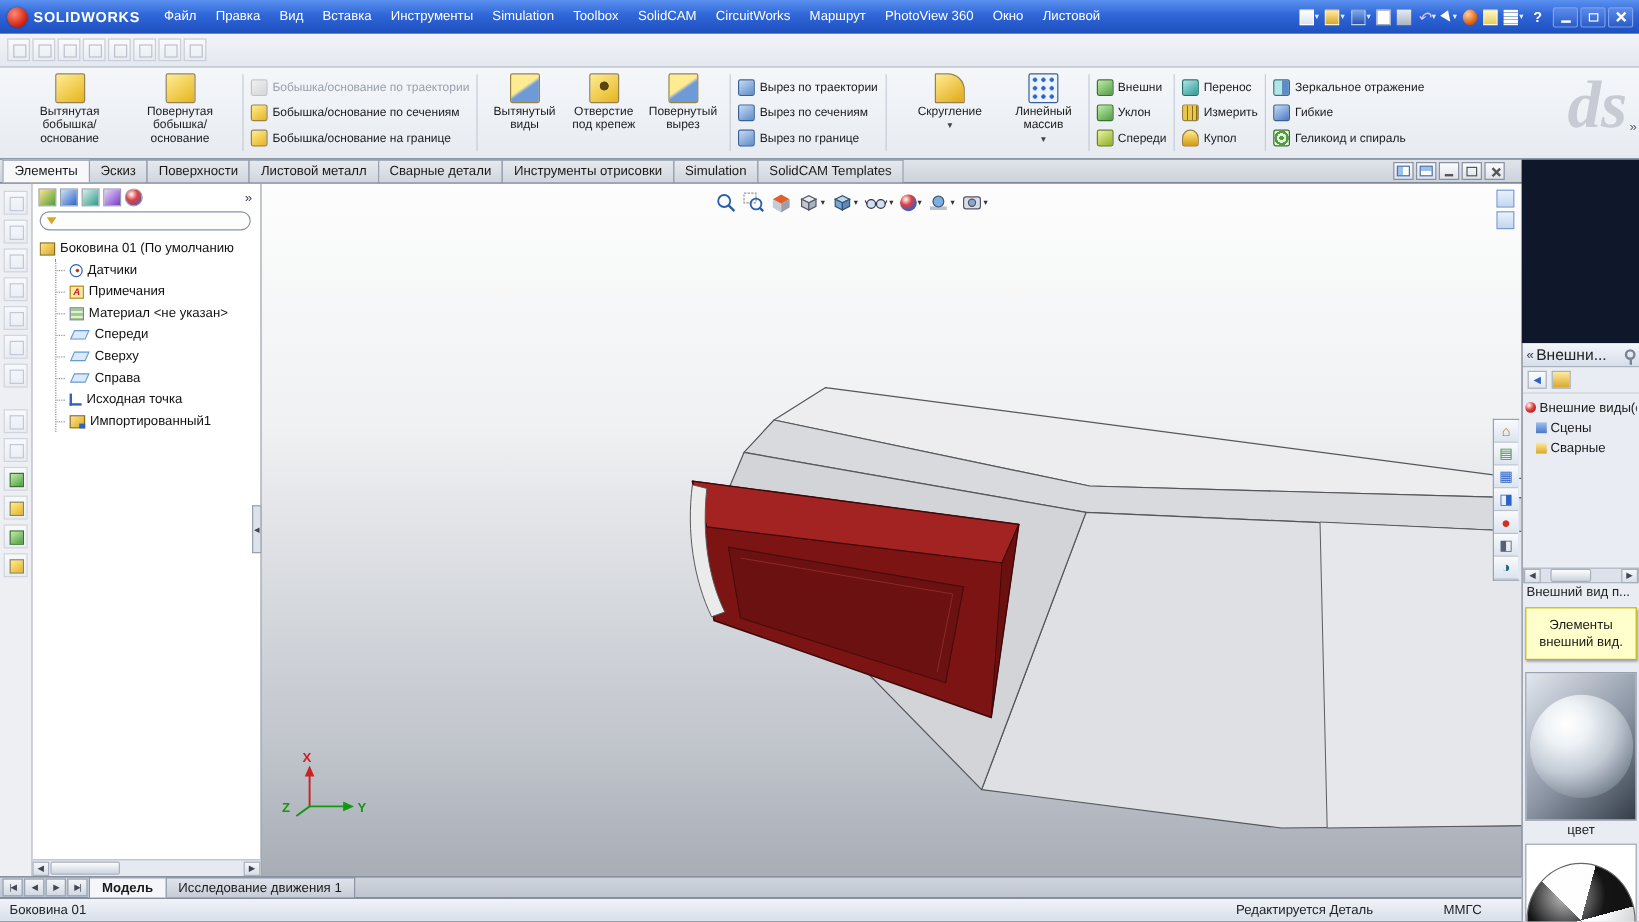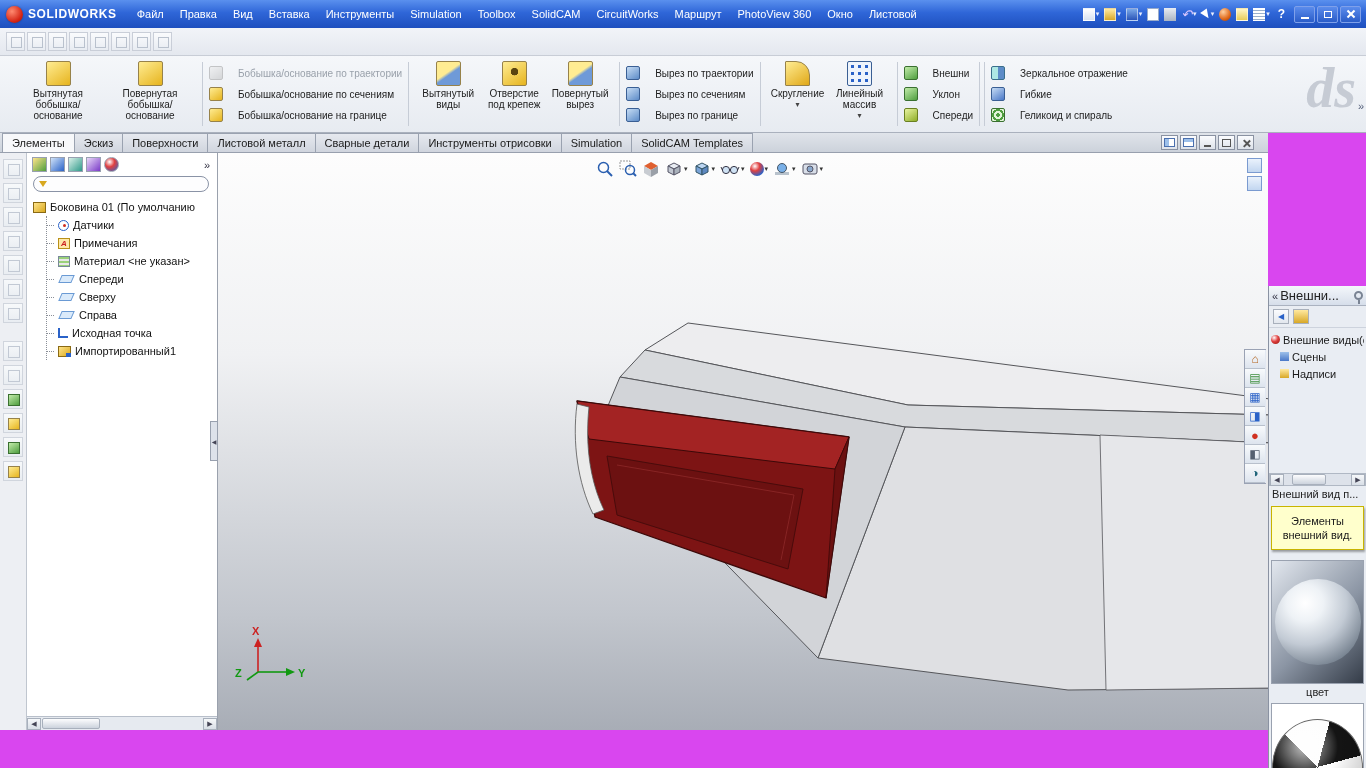--- a/index.html
+++ b/index.html
@@ -1,17 +1,17 @@
 <!DOCTYPE html>
 <html><head>
 <meta charset="utf-8">
 <style>
 *{margin:0;padding:0;box-sizing:border-box;font-family:"Liberation Sans",sans-serif;}
 html,body{width:1366px;height:768px;overflow:hidden;background:#cfd4dc;}
-#app{position:relative;width:1366px;height:768px;font-size:11px;color:#1a1a1a;background:#d946ef;}
+#app{position:relative;width:1366px;height:768px;font-size:11px;color:#1a1a1a;background:#0f172a;}
 
 
 #titlebar{position:absolute;top:0;left:0;width:1366px;height:28px;display:flex;align-items:center;color:#fff;
   background:linear-gradient(180deg,#5a90ee 0%,#2f66d8 45%,#1e4fbe 100%);}
 .logo{display:flex;align-items:center;gap:5px;padding:0 12px 0 6px;}
 .logo-mark{width:17px;height:17px;border-radius:50%;background:radial-gradient(circle at 35% 32%,#ff8a70,#d42414 65%,#8e1208);box-shadow:0 0 2px rgba(0,0,0,.4);}
 .logo-text{font-weight:bold;font-size:12px;letter-spacing:.6px;}
 .menus{display:flex;align-items:center;}
 .menu{padding:4px 8px;font-size:11px;cursor:default;}
 .qicons{margin-left:auto;display:flex;align-items:center;gap:1px;padding-right:4px;}
@@ -43,24 +43,24 @@
 #quickbar{position:absolute;top:28px;left:0;width:1366px;height:28px;background:linear-gradient(#f2f4f8,#e4e8ef);border-bottom:1px solid #c8cdd6;display:flex;align-items:center;padding-left:6px;gap:2px;}
 .qb-ic{width:19px;height:19px;border:1px solid #c9ced8;background:linear-gradient(#fafbfd,#e8ecf2);position:relative;}
 .qb-ic::after{content:"";position:absolute;left:4px;top:4px;width:9px;height:9px;border:1px solid #b9c1cd;}
 
 
 #ribbon{position:absolute;top:56px;left:0;width:1366px;height:77px;background:linear-gradient(#f5f7fa,#e7ebf1);border-bottom:1px solid #aab1bd;display:flex;align-items:stretch;padding:2px 2px 2px 8px;}
 .rb-group{display:flex;align-items:flex-start;padding:1px 4px;}
 .rb-sep{width:1px;background:#c6ccd6;margin:4px 2px;}
 .rb-item.large{display:flex;flex-direction:column;align-items:center;text-align:center;width:92px;padding-top:2px;cursor:default;}
 .rb-item.large.narrow{width:66px;}
-.rb-item.large.slim{width:62px;}
+.rb-item.large.slim{width:62px;margin-left:16px;}
 .rlabel{font-size:10px;line-height:11px;margin-top:2px;color:#1c1c1c;}
 .rb-col{display:flex;flex-direction:column;justify-content:center;gap:3px;padding:2px 4px;}
-.rb-row{display:flex;align-items:center;gap:15px;height:18px;white-space:nowrap;font-size:10px;cursor:default;}
+.rb-row{display:flex;align-items:center;gap:4px;height:18px;white-space:nowrap;font-size:10px;cursor:default;}
 .rb-row.disabled .rlabel-s{color:#9aa1ab;}
 .rb-row.disabled i{opacity:.45;filter:grayscale(.8);}
 .rlabel-s{font-size:10px;color:#1c1c1c;}
 .ric{width:25px;height:25px;border:1px solid #97824a;border-radius:2px;display:inline-block;}
 .ric-s{width:14px;height:14px;border:1px solid #97824a;border-radius:2px;display:inline-block;flex:none;}
 .ric-gold{background:linear-gradient(145deg,#ffec92,#e6b41e);}
 .ric-gray{background:linear-gradient(145deg,#ececec,#b2b2b2);border-color:#8a8a8a;}
 .ric-goldblue{background:linear-gradient(145deg,#ffec92 45%,#6f9ad8 55%);}
 .ric-hole{background:radial-gradient(circle at 50% 42%,#5a4410 3.5px,transparent 4px),linear-gradient(145deg,#ffec92,#e6b41e);}
 .ric-blue{background:linear-gradient(145deg,#c6dcf4,#5d8cc8);border-color:#3a5f94;}
@@ -364,20 +364,34 @@
       <div class="rb-row">
         <i class="ric-s ric-green"></i>
         <span class="rlabel-s">Уклон</span>
       </div>
       <div class="rb-row">
         <i class="ric-s ric-shell"></i>
         <span class="rlabel-s">Спереди</span>
       </div>
     </div>
     <i class="rb-sep"></i>
+    <div class="rb-col">
+      <div class="rb-row">
+        <i class="ric-s ric-teal"></i>
+        <span class="rlabel-s">Перенос</span>
+      </div>
+      <div class="rb-row">
+        <i class="ric-s ric-ruler"></i>
+        <span class="rlabel-s">Измерить</span>
+      </div>
+      <div class="rb-row">
+        <i class="ric-s ric-dome"></i>
+        <span class="rlabel-s">Купол</span>
+      </div>
+    </div>
     <i class="rb-sep"></i>
     <div class="rb-col">
       <div class="rb-row">
         <i class="ric-s ric-mirror"></i>
         <span class="rlabel-s">Зеркальное отражение</span>
       </div>
       <div class="rb-row">
         <i class="ric-s ric-flexi"></i>
         <span class="rlabel-s">Гибкие</span>
       </div>
@@ -610,36 +624,51 @@
         <div class="tp-item">
           <i class="tpi tpi-ball"></i>
           <span>Внешние виды(с</span>
         </div>
         <div class="tp-item sub">
           <i class="tpi tpi-scene"></i>
           <span>Сцены</span>
         </div>
         <div class="tp-item sub">
           <i class="tpi tpi-decal"></i>
-          <span>Надписи</span>
+          <span>Сварные</span>
         </div>
       </div>
       <div class="tp-hscroll">
         <span class="sb-btn">◀</span>
         <span class="sb-thumb tp"></span>
         <span class="sb-btn">▶</span>
       </div>
       <div class="tp-selected">Внешний вид п...</div>
       <div class="tp-tooltip">Элементы внешний вид.</div>
       <div class="tp-swatch">
         <div class="ball-color"></div>
       </div>
       <div class="tp-caption">цвет</div>
       <div class="tp-swatch tex">
         <div class="ball-checker"></div>
       </div>
 
     </div>
   </div>
 
-
+  <div id="modeltabs">
+    <span class="mt-nav">|◀</span>
+    <span class="mt-nav">◀</span>
+    <span class="mt-nav">▶</span>
+    <span class="mt-nav">▶|</span>
+    <span class="mt-tab active">Модель</span>
+    <span class="mt-tab">Исследование движения 1</span>
+  </div>
+
+  <div id="statusbar">
+    <span class="st-doc">Боковина 01</span>
+    <span class="st-mode">Редактируется Деталь</span>
+    <span class="st-units">ММГС</span>
+    <span class="st-help"></span>
+    <span class="st-edit"></span>
+  </div>
 
 </div>
 
 </body></html>

